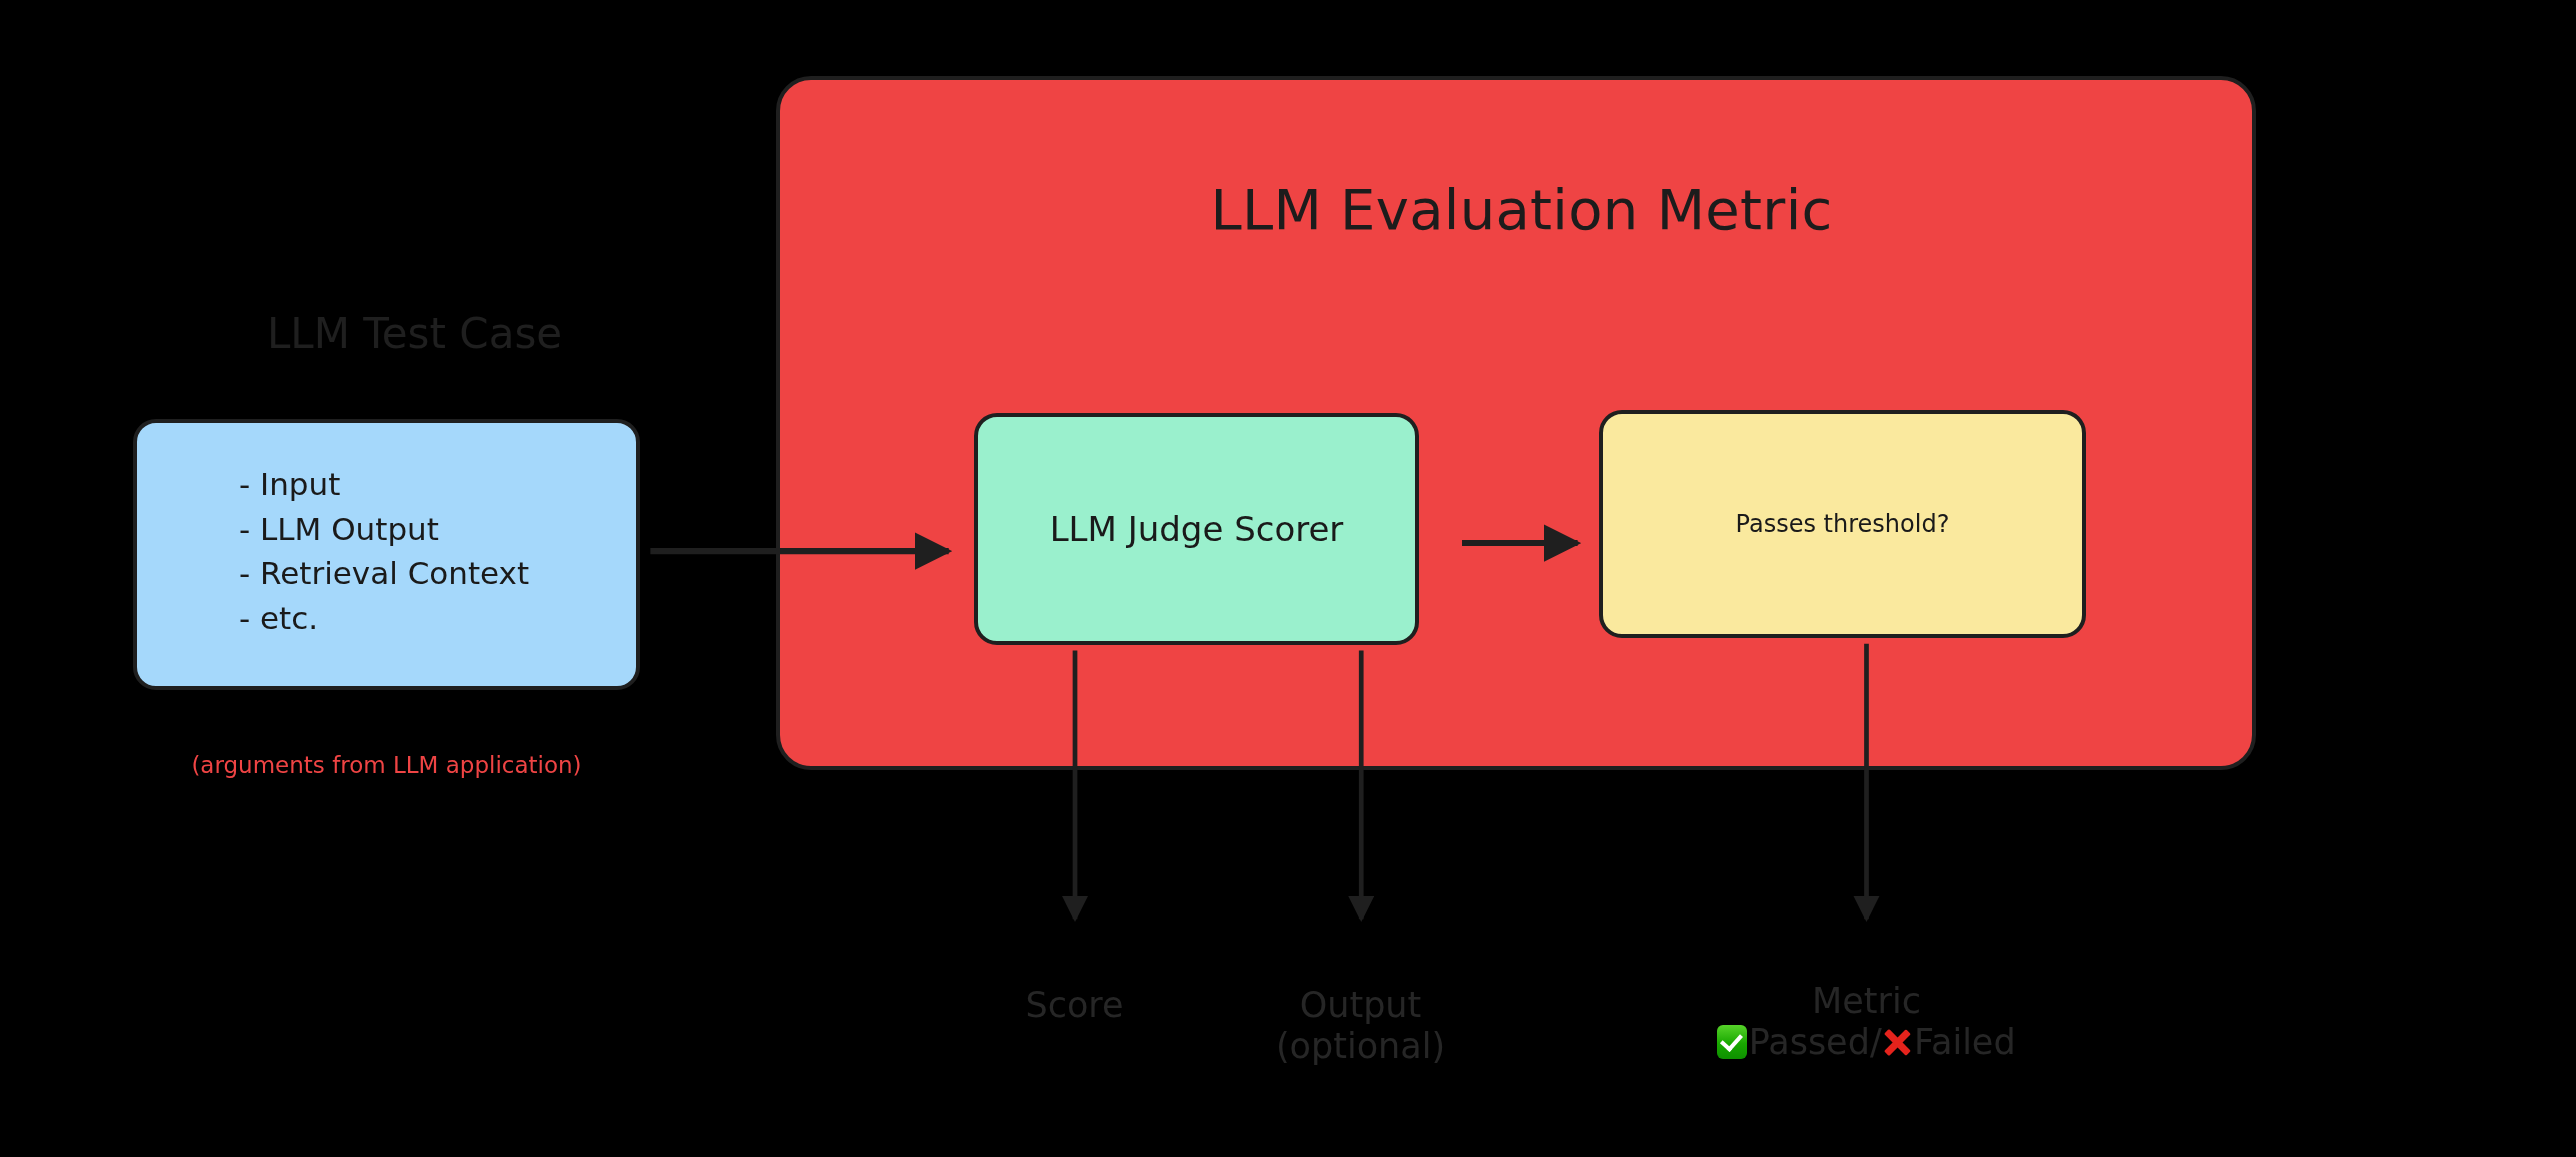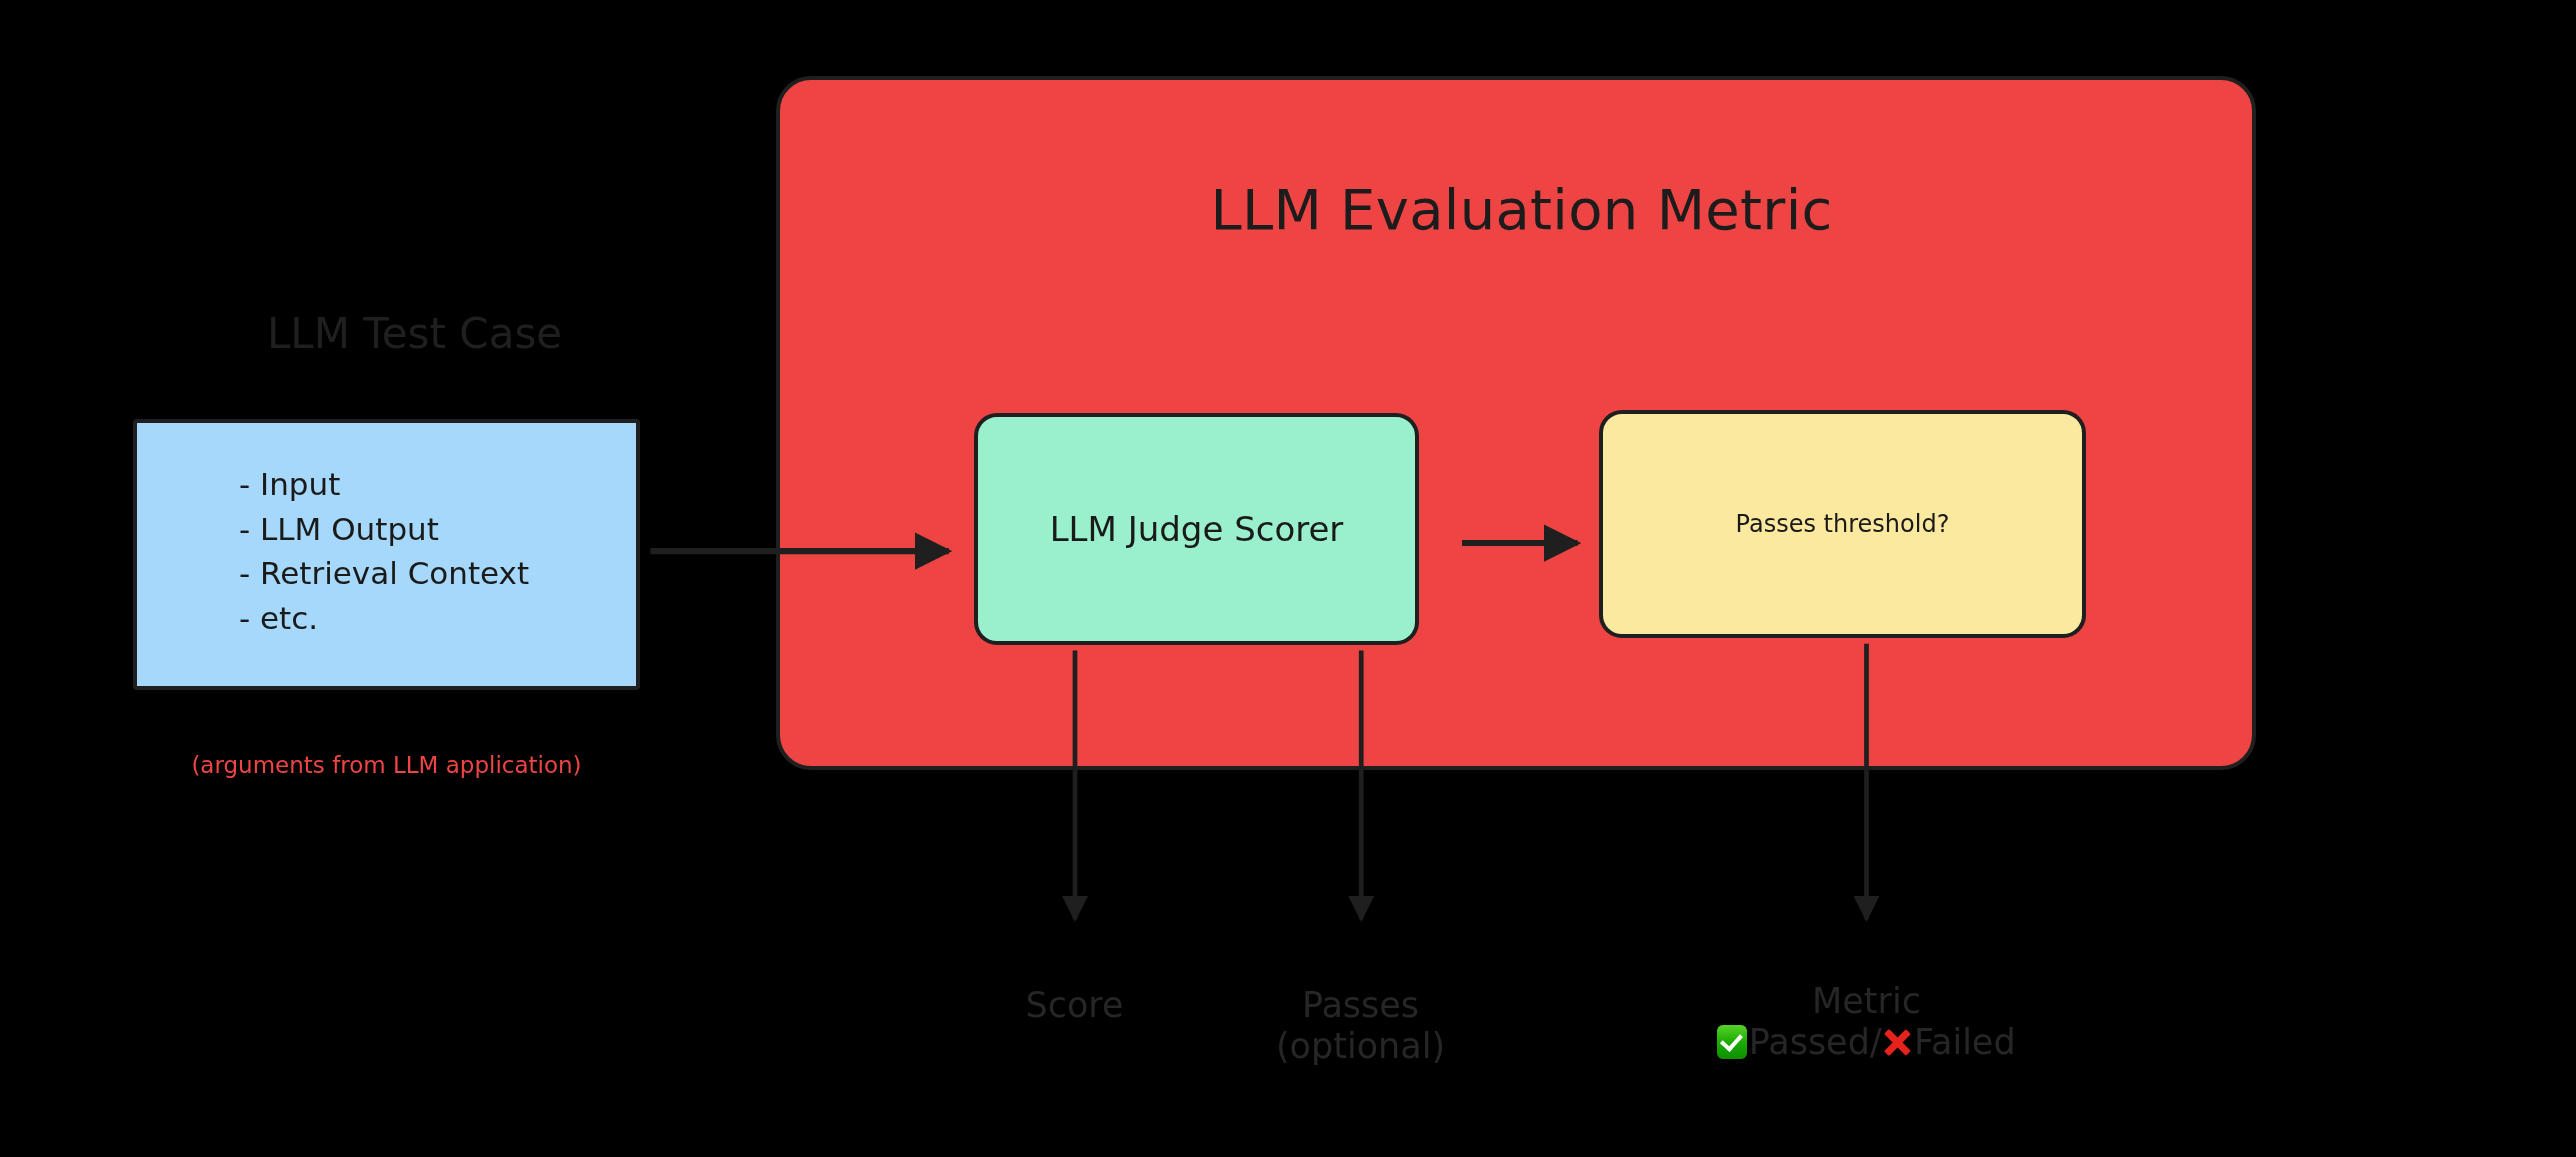--- a/index.html
+++ b/index.html
@@ -51,21 +51,21 @@
     line-height: 1;
   }
 
   
   #test-case-box {
     left: 133px;
     top: 419px;
     width: 507px;
     height: 271px;
     background: #a5d8fb;
-    border-radius: 4px;
+    border-radius: 23px;
     display: block;
   }
   #test-case-list {
     position: absolute;
     left: 102px;
     top: 39px;
     font-size: 31px;
     line-height: 1.44;
     color: #1a1a1a;
     text-align: left;
@@ -236,21 +236,21 @@
     <line x1="2026" y1="968" x2="2026" y2="1368" stroke="#1f1f1f" stroke-width="7" marker-end="url(#ah-d)"></line>
 
     <line x1="2778" y1="958" x2="2778" y2="1368" stroke="#1f1f1f" stroke-width="7" marker-end="url(#ah-d)"></line>
   </svg>
 
   <div class="out-label" id="score-label">
     <span>Score</span>
   </div>
 
   <div class="out-label" id="reason-label">
-    <span class="out-sub">Passes</span>
+    <span class="out-sub">Output</span>
     <span class="out-sub">(optional)</span>
   </div>
 
   <div class="out-label" id="metric-label">
     <span class="out-sub">Metric</span>
     <span class="out-sub emoji-row">
       <span class="check-box-icon"></span>
       <span>Passed</span>
       <span>/</span>
       <span class="cross-icon"></span>

